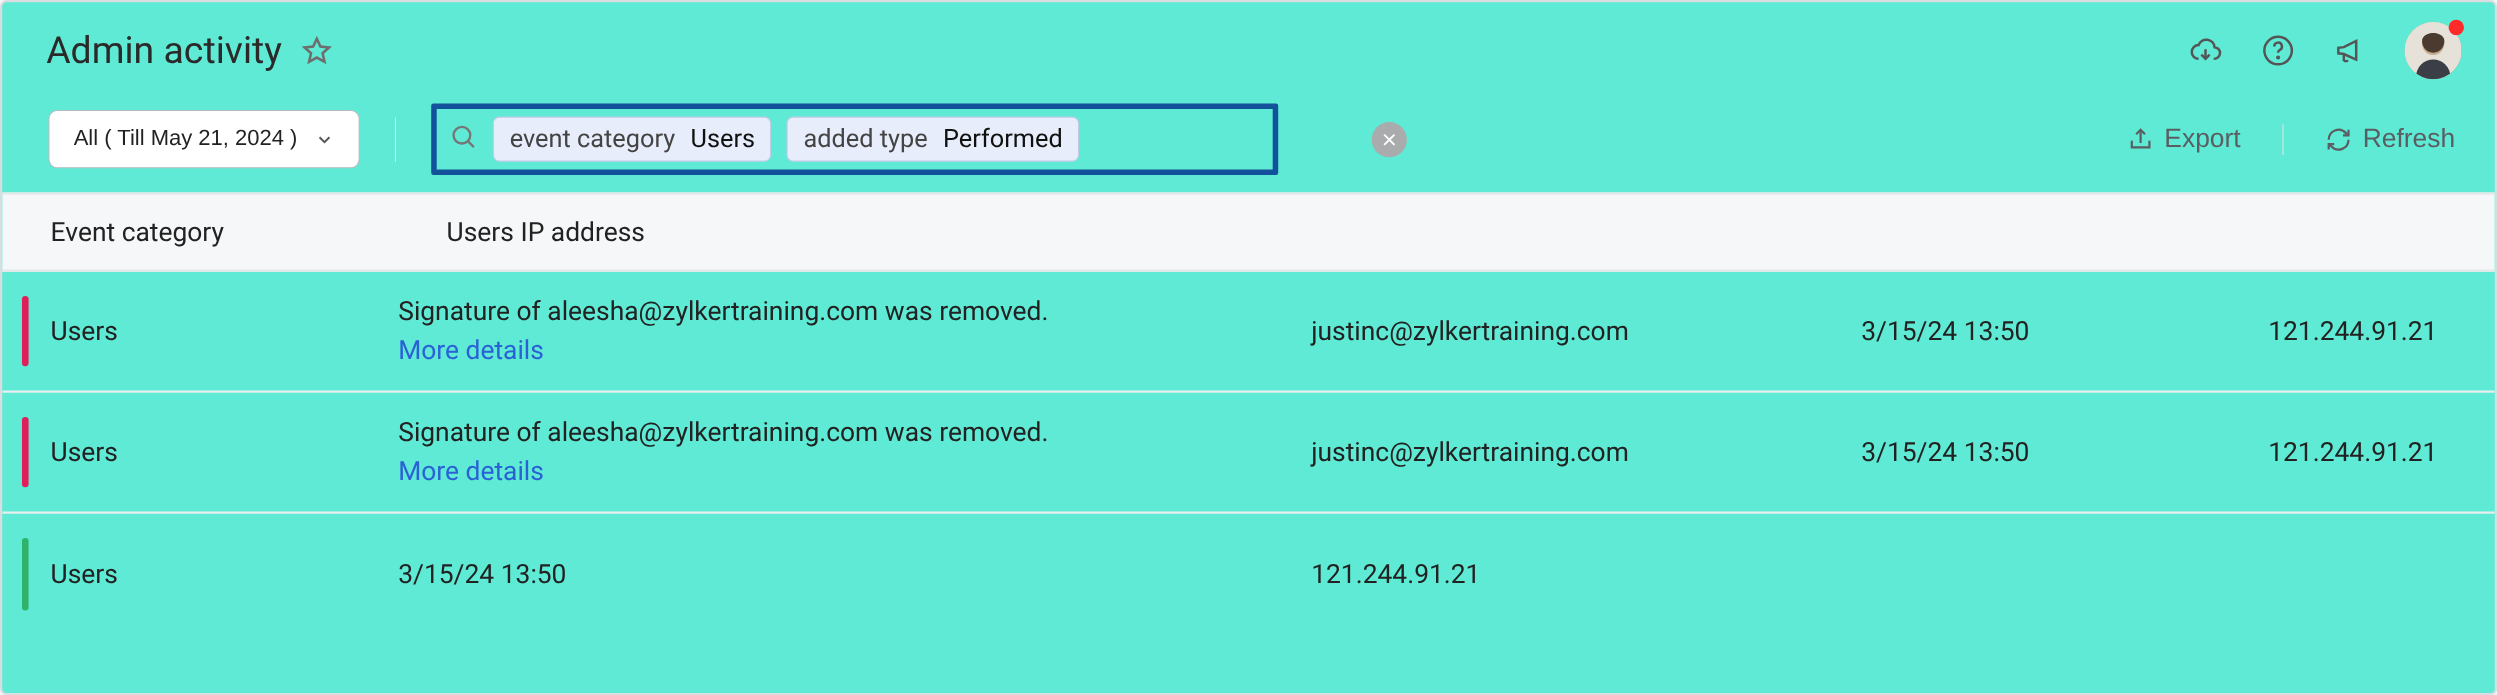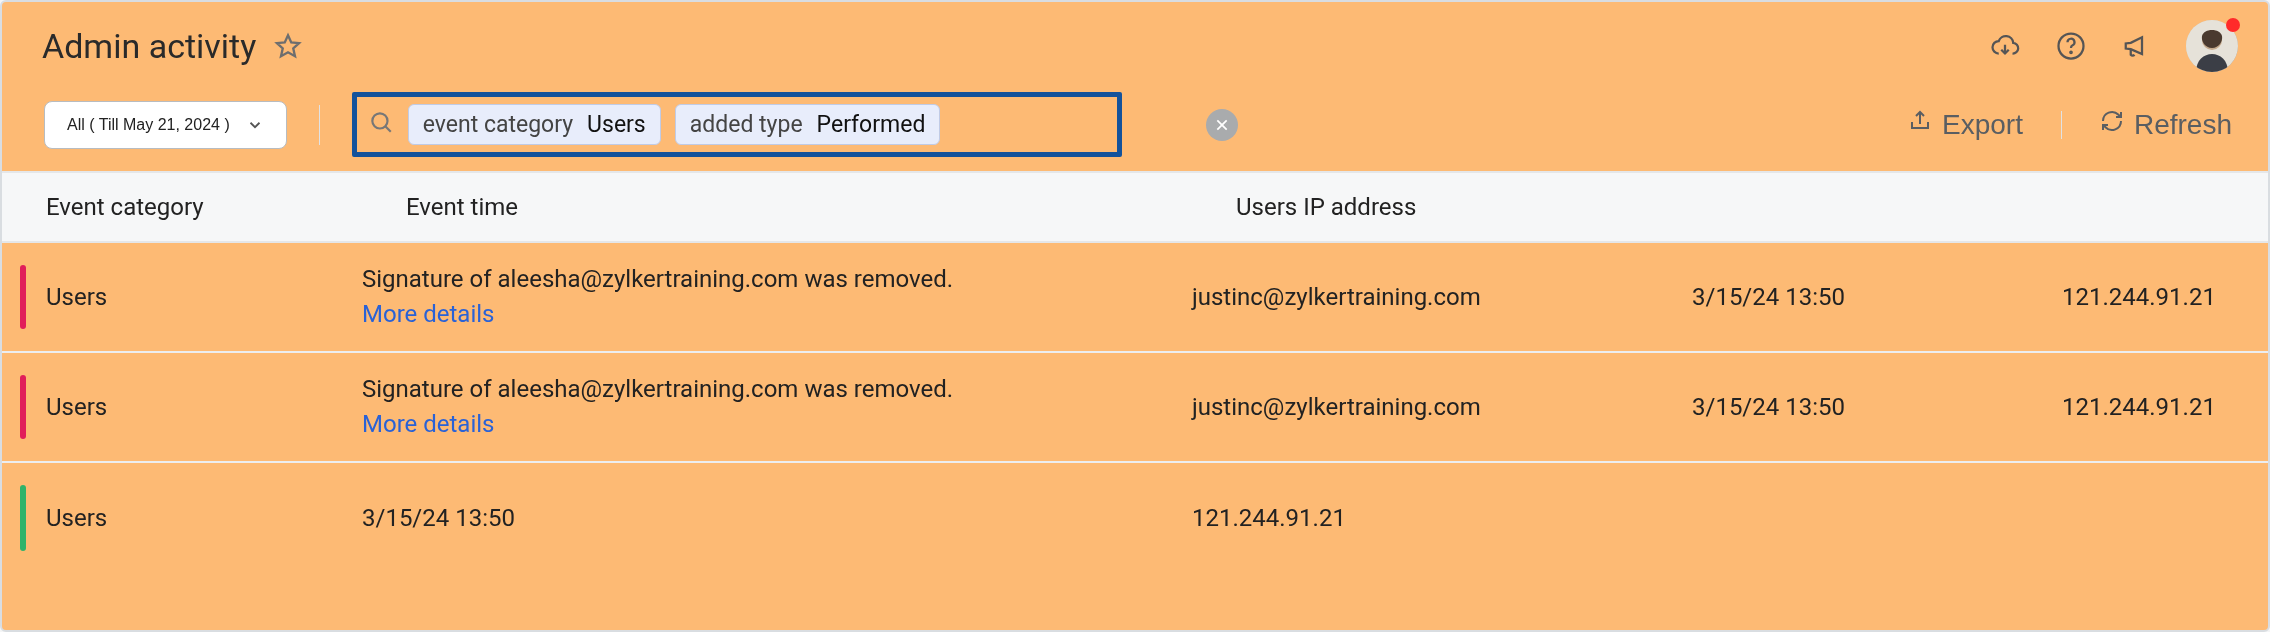--- a/index.html
+++ b/index.html
@@ -5,21 +5,21 @@
   * { box-sizing: border-box; }
   html, body { margin: 0; padding: 0; }
   body {
     font-family: -apple-system, BlinkMacSystemFont, "Segoe UI", Roboto, "Helvetica Neue", Arial, sans-serif;
     color: #222;
     background: #f4f5f6;
     font-size: 20px;
     -webkit-font-smoothing: antialiased;
   }
   .window {
-    background: #fdba74;
+    background: #5eead4;
     border: 2px solid #d9dde1;
     border-radius: 6px;
     overflow: hidden;
     width: 2270px;
     height: 632px;
     position: relative;
     margin: 0 auto;
   }
 
   
@@ -56,21 +56,21 @@
 
   
   .toolbar {
     display: flex;
     align-items: center;
     padding: 8px 30px 22px 42px;
     gap: 32px;
   }
   .filter-dd {
     border: 1.5px solid #b8bcc0; border-radius: 8px;
-    padding: 14px 22px; font-size: 16px; color: #222;
+    padding: 14px 22px; font-size: 20px; color: #222;
     background: #fff; cursor: pointer;
     display: inline-flex; align-items: center; gap: 16px;
   }
   .divider { width: 1px; height: 40px; background: #e0e2e4; }
   .search-wrap {
     position: relative;
     display: flex; align-items: center;
     flex: 0 0 auto;
   }
   .search-highlight {
@@ -109,22 +109,22 @@
     width: 32px; height: 32px; border-radius: 50%;
     background: #a9abad; border: 0; cursor: pointer;
     display: inline-flex; align-items: center; justify-content: center;
     margin-left: 250px;
     z-index: 2;
   }
   .clear-btn svg { stroke: #fff; stroke-width: 2.6; }
 
   .toolbar-spacer { flex: 1; }
   .tool-action {
-    display: inline-flex; align-items: flex-start; gap: 10px;
-    color: #5a5e62; font-size: 28px;
+    display: inline-flex; align-items: center; gap: 10px;
+    color: #5a5e62; font-size: 24px;
     background: none; border: 0; cursor: pointer; padding: 6px;
   }
   .tool-action svg { stroke: currentColor; fill: none; stroke-width: 2; }
 
   
   .tbl { width: 100%; }
   .tbl-head {
     display: grid;
     grid-template-columns: 360px 830px 500px 370px 1fr;
     background: #f6f7f8;
@@ -263,21 +263,20 @@
         <path d="M21 12a9 9 0 0 1-15.5 6.2L3 16"></path>
         <path d="M3 21v-5h5"></path>
       </svg>
       <span>Refresh</span>
     </button>
   </div>
 
   <div class="tbl">
     <div class="tbl-head">
       <div>Event category</div>
-      <div>Event time</div>
       <div>Users IP address</div>
     </div>
     <div id="rows">
         <div class="tbl-row">
           <span class="row-marker red"></span>
           <div class="cell cat">Users</div>
           <div class="cell desc"><span>Signature of </span><span class="bold">aleesha@zylkertraining.com</span><span> was removed. </span><span class="more-link">More details</span></div>
           <div class="cell">justinc@zylkertraining.com</div>
           <div class="cell">3/15/24 13:50</div>
           <div class="cell">121.244.91.21</div>

